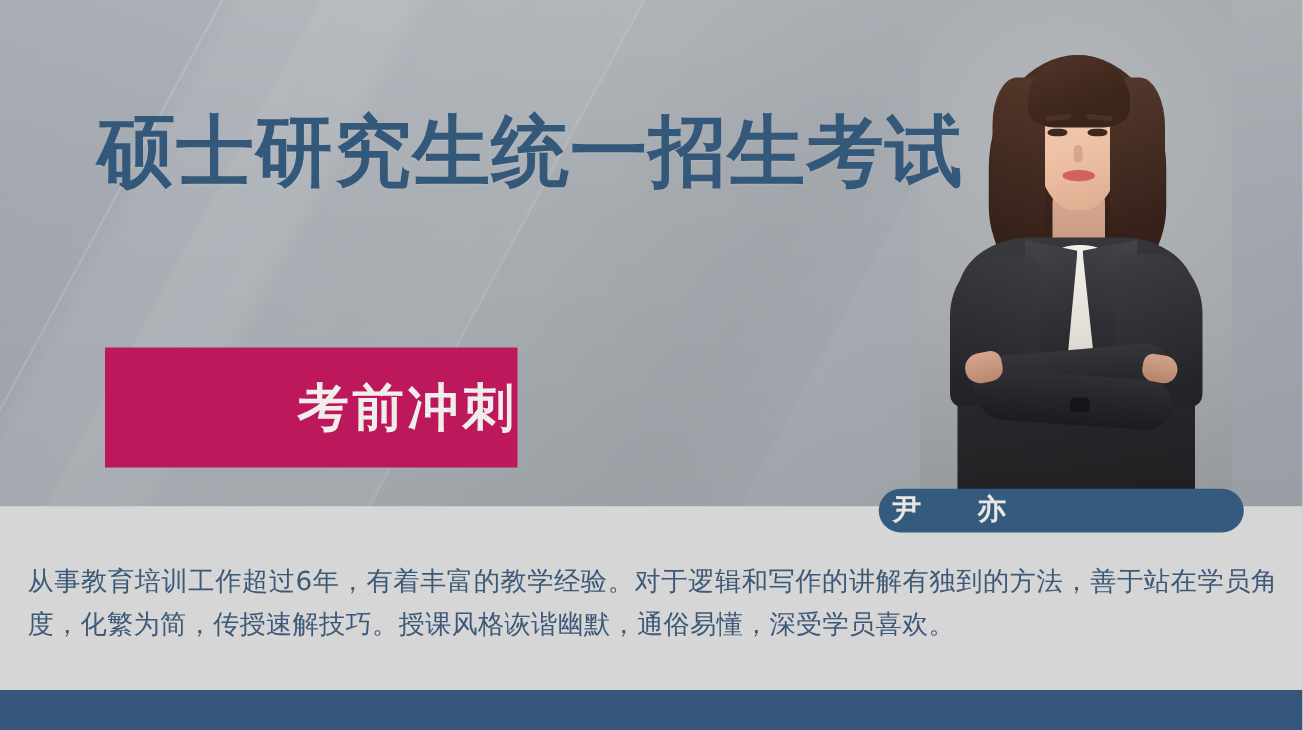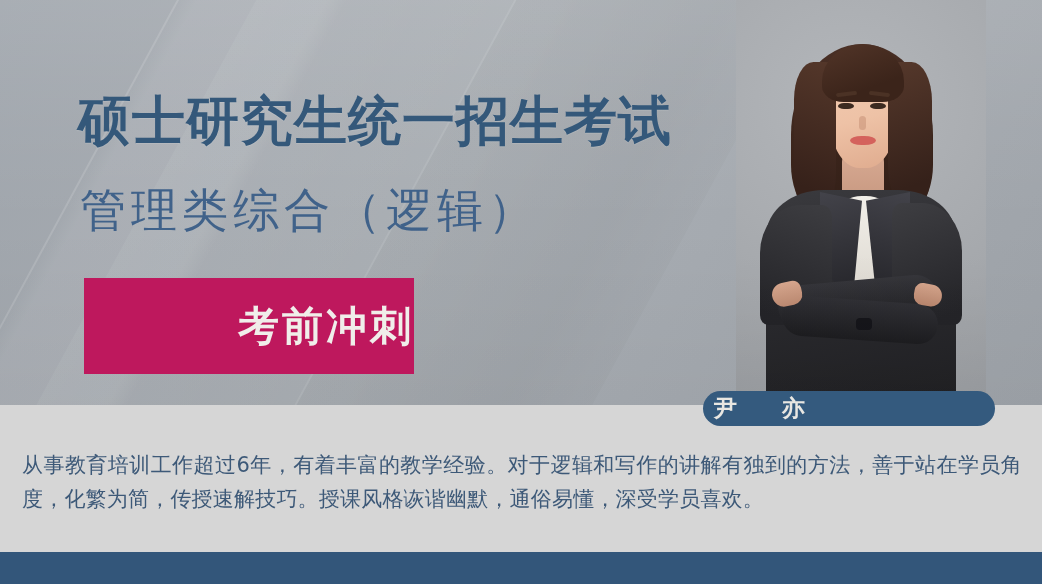--- a/index.html
+++ b/index.html
@@ -93,21 +93,21 @@
     width:2px; height:1060px;
     transform-origin:top left;
     transform:rotate(28.5deg);
     background:rgba(255,255,255,0.09);
   }
 
   
   .title-main {
     position:absolute;
     left:78px; top:86px;
-    font-size:53px;
+    font-size:62px;
     line-height:70px;
     font-weight:700;
     letter-spacing:1px;
     color:#34587a;
     text-shadow:0 1px 1px rgba(255,255,255,0.12);
     white-space:nowrap;
   }
   .title-sub {
     position:absolute;
     left:80px; top:182px;
@@ -401,21 +401,20 @@
     <div class="ph-arm-upper"></div>
     <div class="ph-arm-lower"></div>
     <div class="ph-hand-l"></div>
     <div class="ph-hand-r"></div>
     <div class="ph-button"></div>
     <div class="ph-shade"></div>
   </div>
 
   <div class="title-main">硕士研究生统一招生考试</div>
 
-  <div class="title-sub">管理类综合（逻辑）</div>
 
   <div class="badge">
     <span class="badge-label">考前冲刺</span>
   </div>
 
   <div class="nameplate">
     <span class="nameplate-label">尹　亦</span>
   </div>
 
   <div class="descband">

